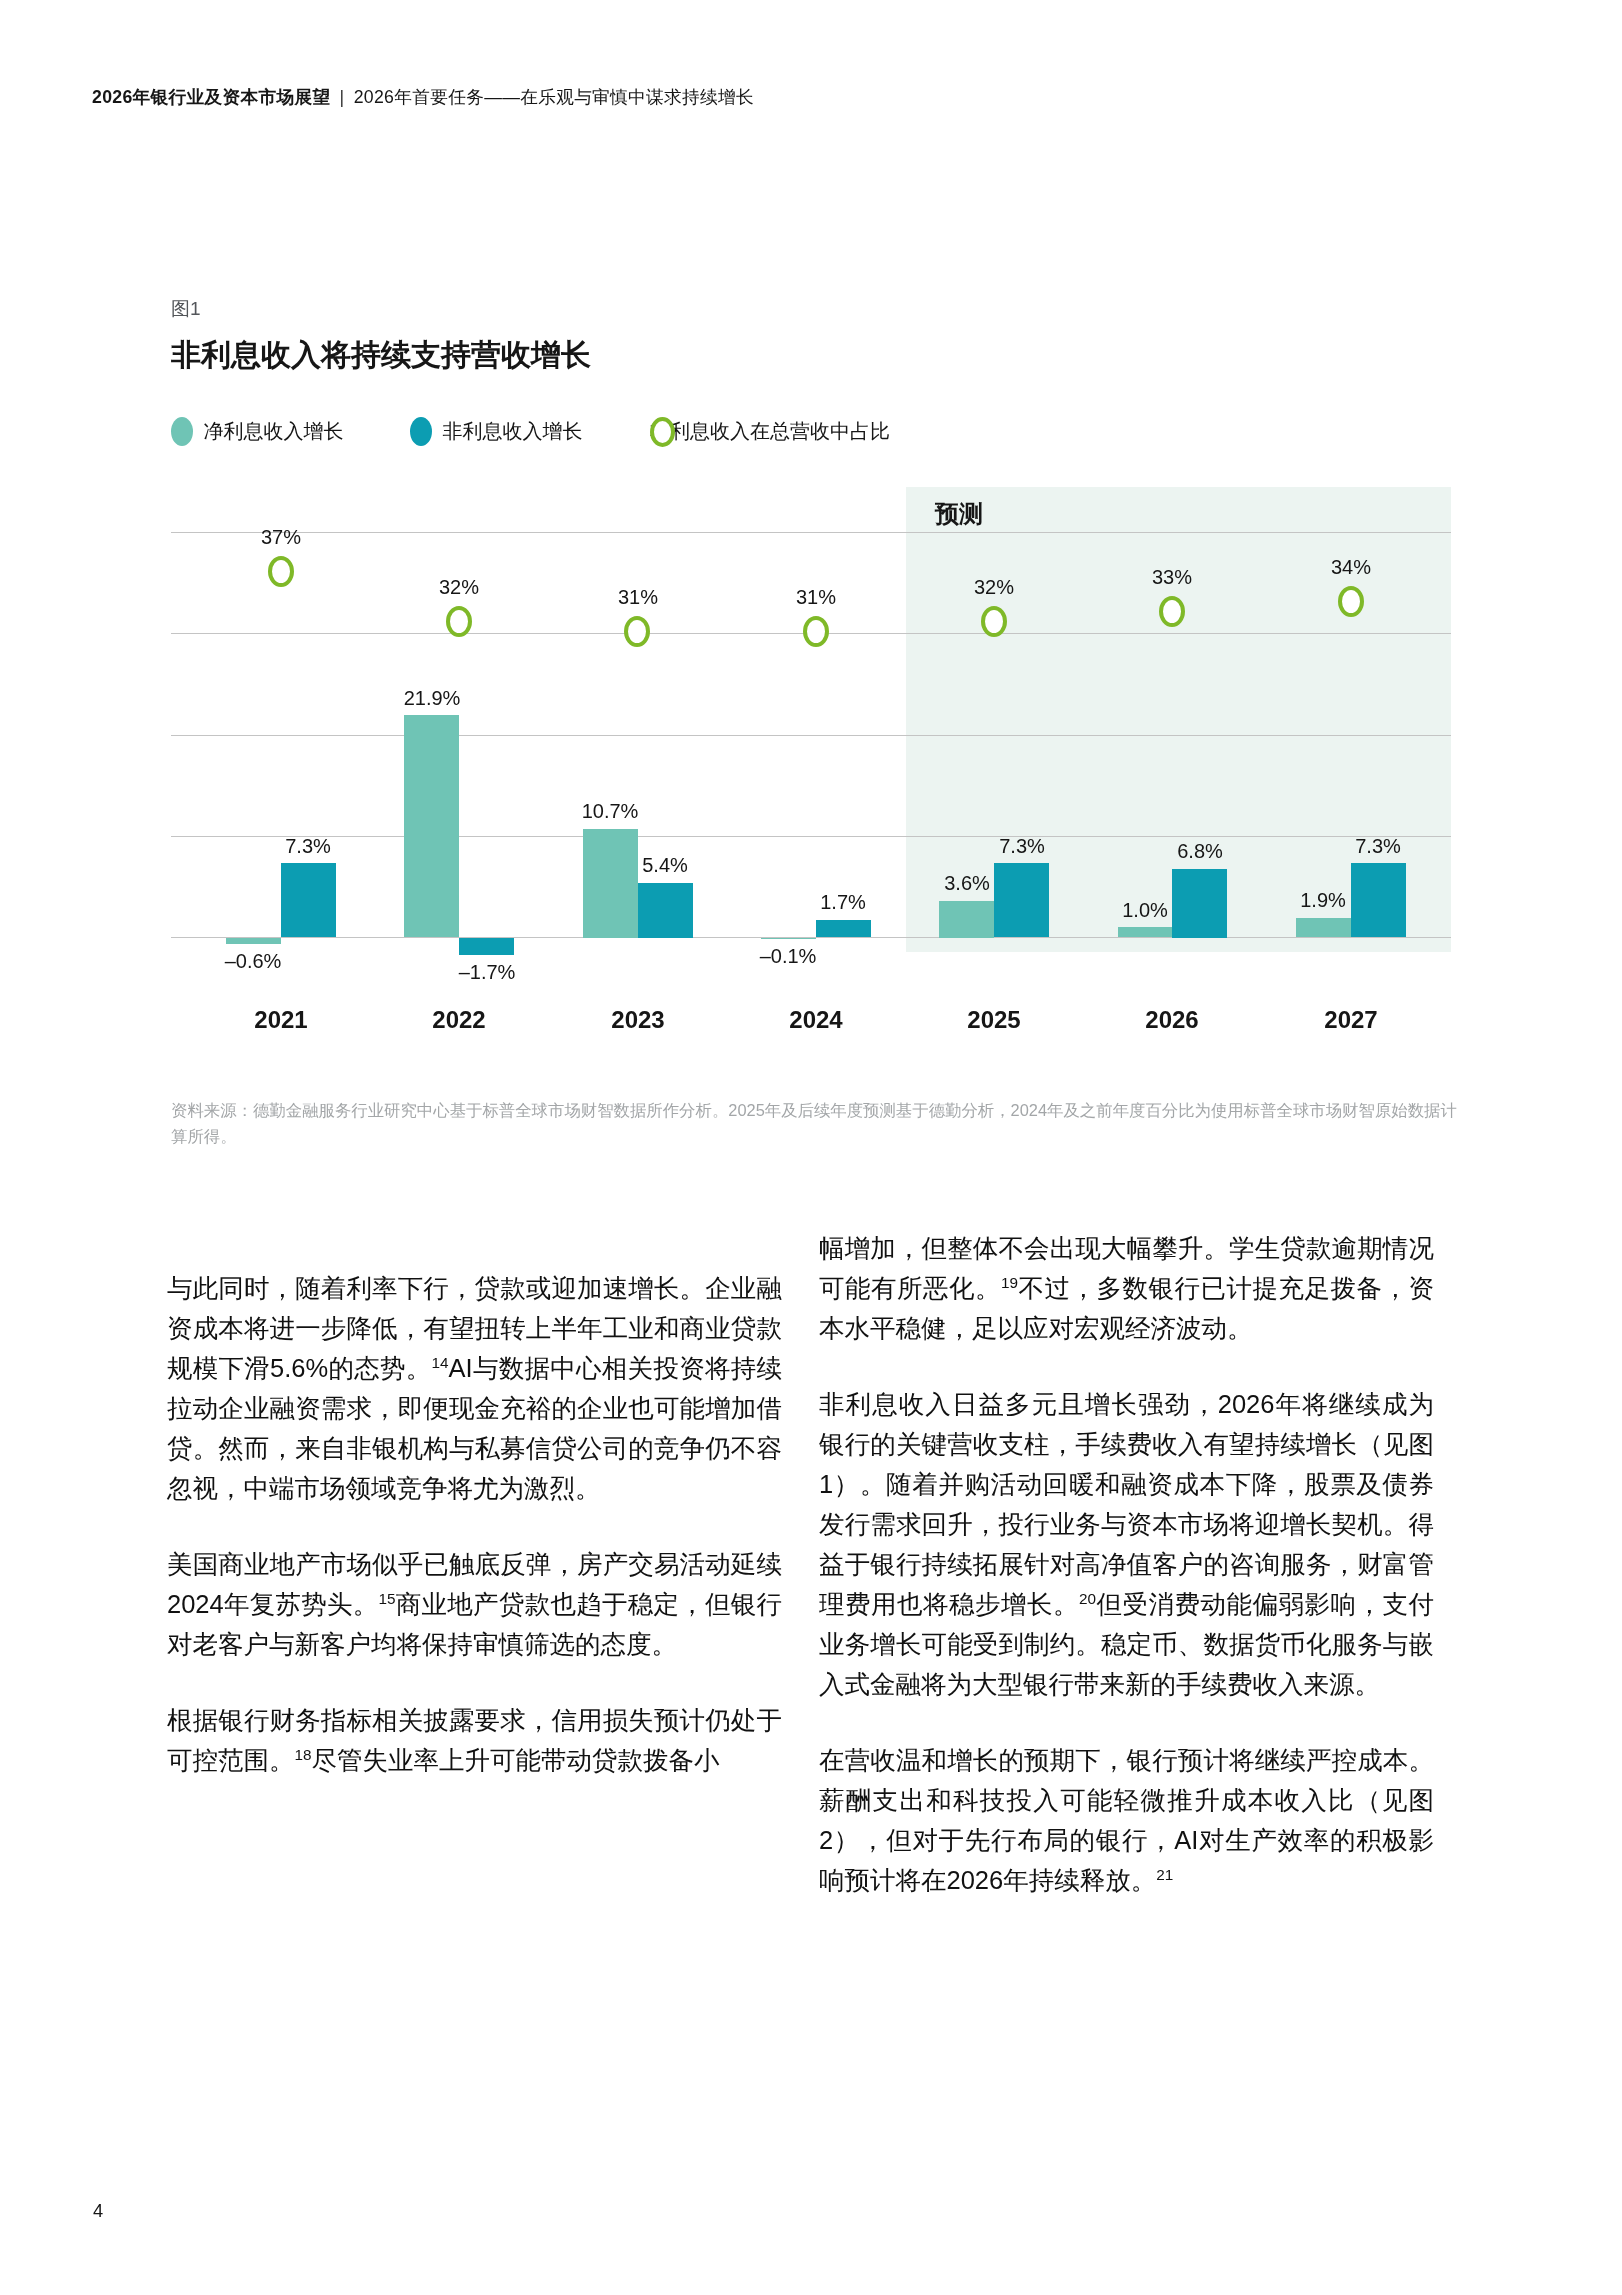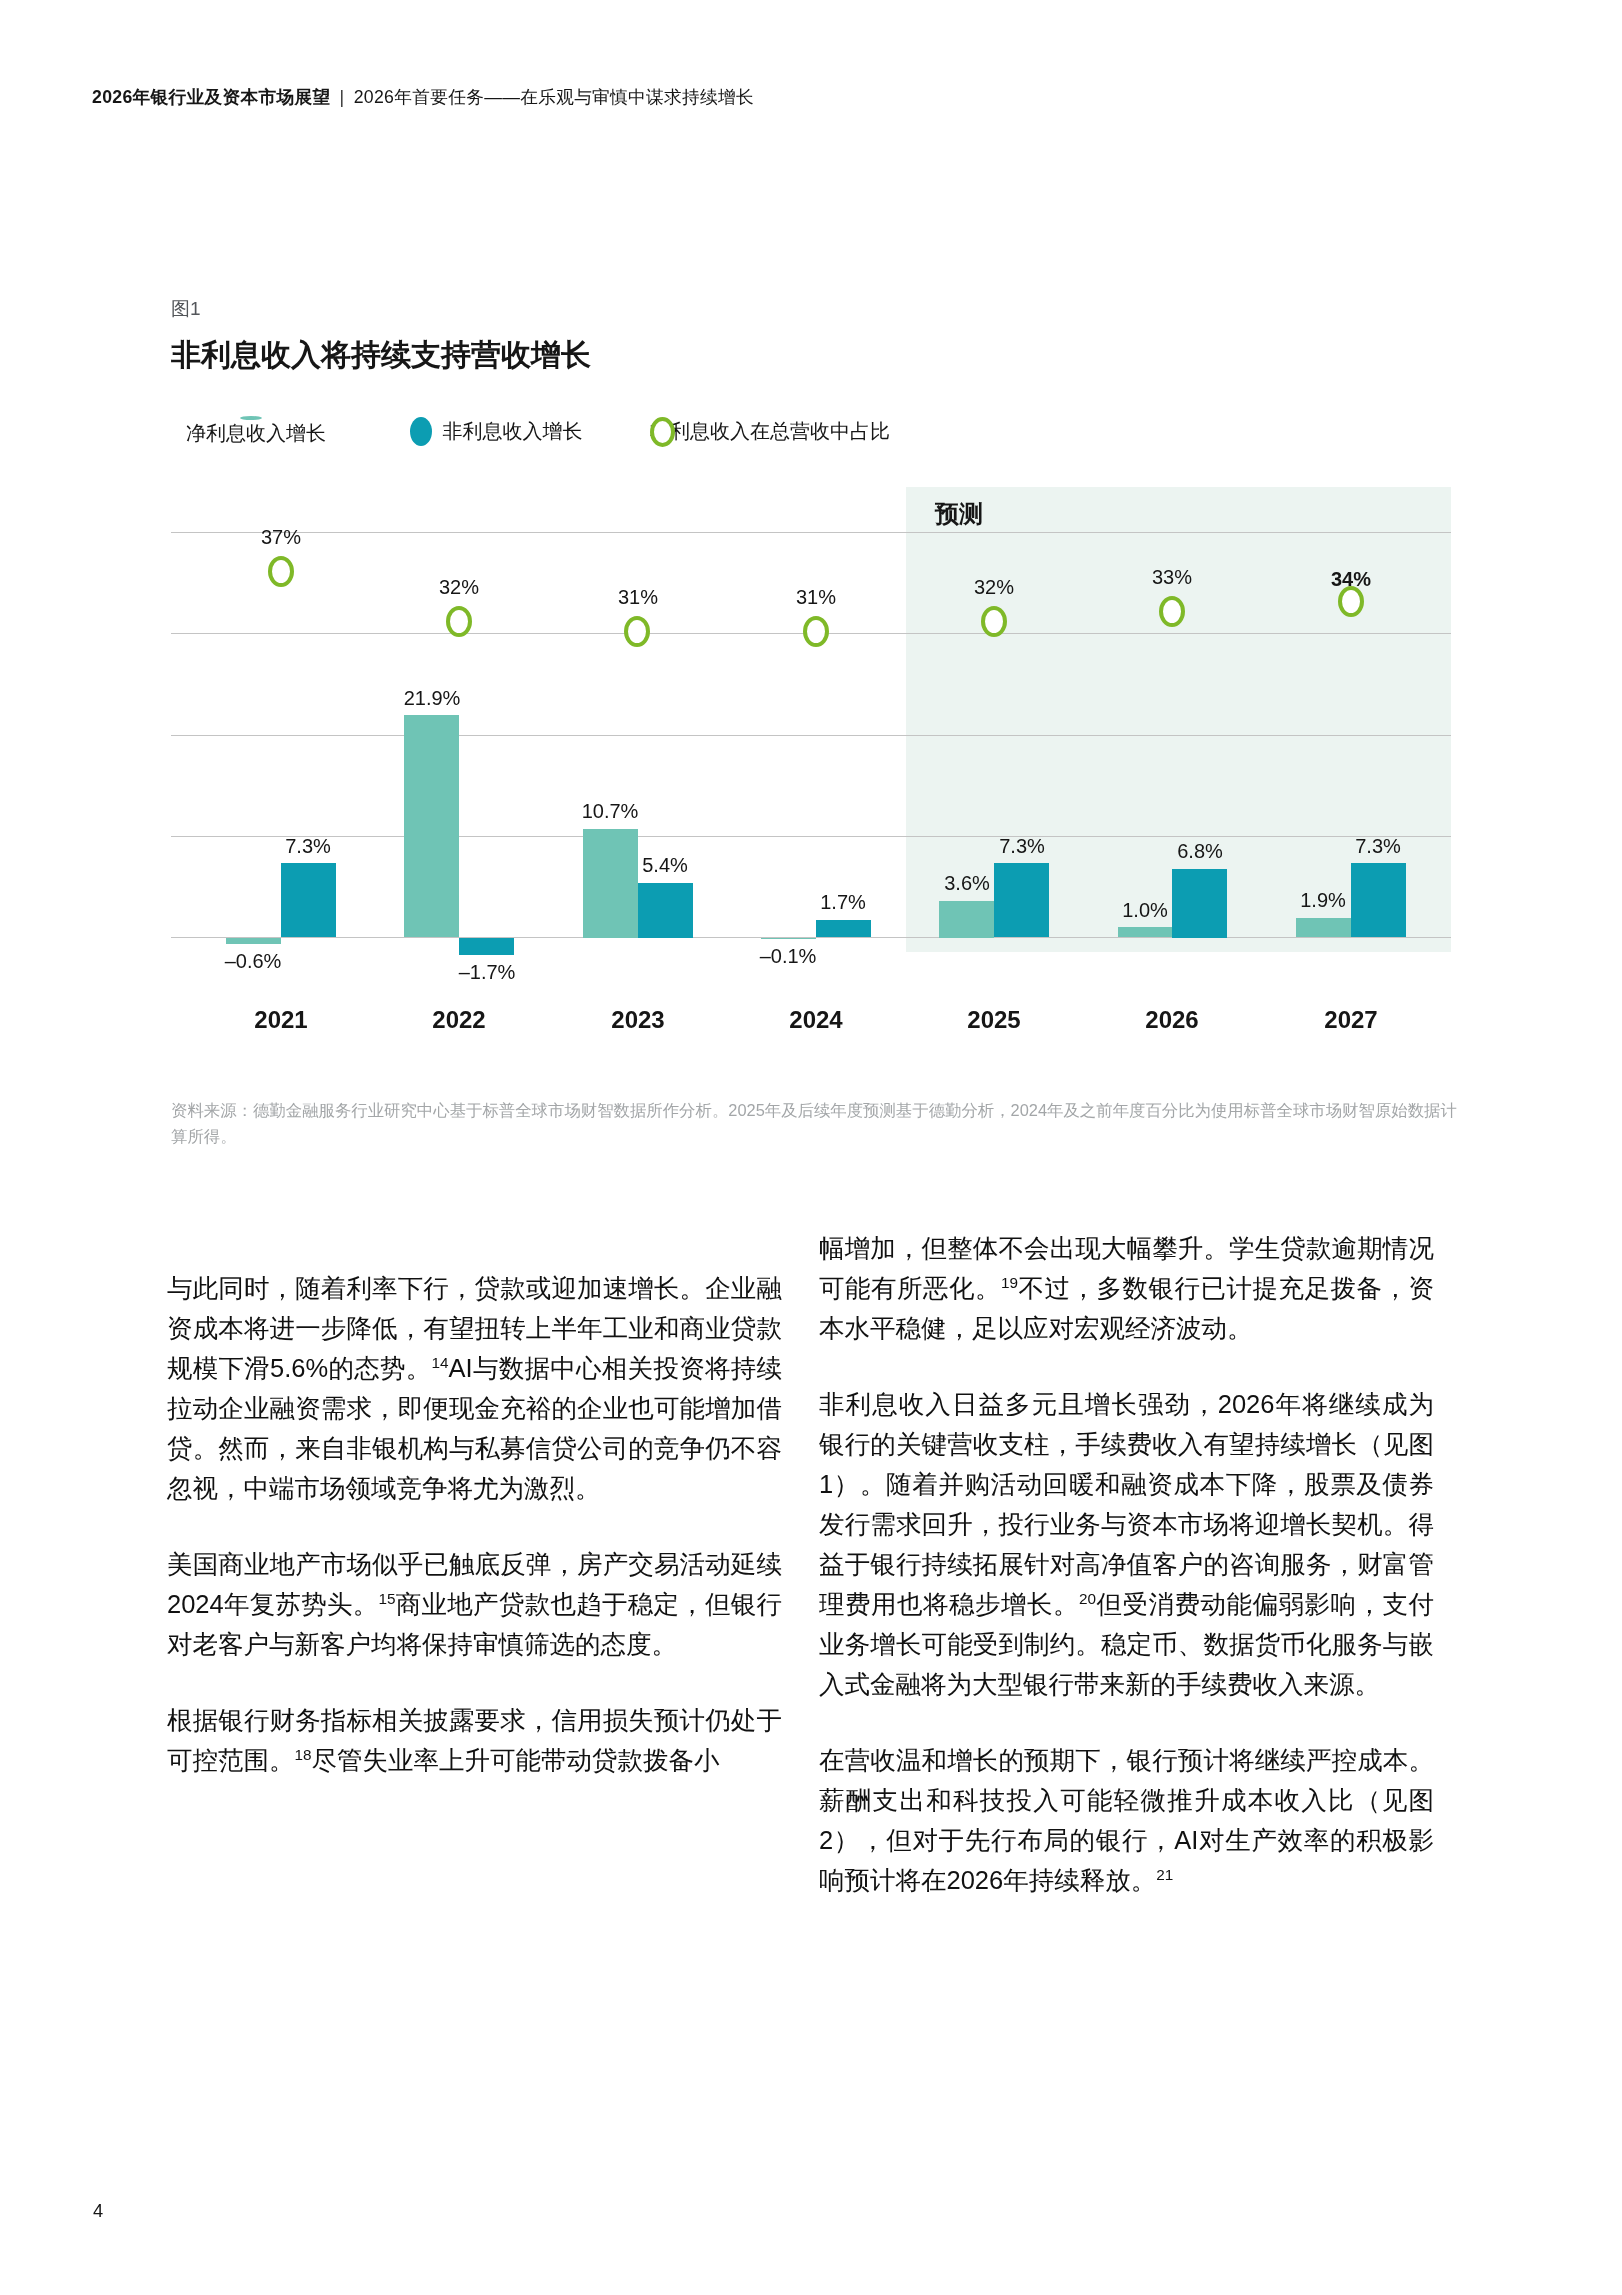--- a/index.html
+++ b/index.html
@@ -52,21 +52,21 @@
 <body>
 
 <div class="abs" id="page-header">
   <span class="hb">2026年银行业及资本市场展望</span><span class="sep">|</span><span>2026年首要任务——在乐观与审慎中谋求持续增长</span>
 </div>
 
 <div class="abs" id="figure-label">图1</div>
 <div class="abs" id="figure-title">非利息收入将持续支持营收增长</div>
 
 <div>
-  <div class="legend-item" style="left:186px;flex-direction:column;">
+  <div class="legend-item" style="left:171px;">
     <span class="marker" style="background: rgb(111, 196, 181);"></span>
     <span class="lbl">净利息收入增长</span>
   </div>
   <div class="legend-item" style="left:410px;">
     <span class="marker" style="background: rgb(12, 157, 178);"></span>
     <span class="lbl">非利息收入增长</span>
   </div>
   <div class="legend-item" style="left:650px;">
     <span class="marker ring" style="border-color: rgb(127, 185, 40);"></span>
     <span class="lbl">非利息收入在总营收中占比</span>
@@ -121,21 +121,21 @@
     <div class="bar" style="left: 1001px; top: 385px; width: 55px; height: 69px; background: rgb(12, 157, 178);"></div>
     <div class="bar-label" style="left: 1029px; top: 356px;">6.8%</div>
     <div class="ring" style="left: 988px; top: 112px; border-color: rgb(127, 185, 40);"></div>
     <div class="ring-label" style="left: 1001px; top: 82px;">33%</div>
     <div class="year-label" style="left: 1001px; top: 522px;">2026</div>
     <div class="bar" style="left: 1125px; top: 434px; width: 55px; height: 19px; background: rgb(111, 196, 181);"></div>
     <div class="bar-label" style="left: 1152px; top: 405px;">1.9%</div>
     <div class="bar" style="left: 1180px; top: 379px; width: 55px; height: 74px; background: rgb(12, 157, 178);"></div>
     <div class="bar-label" style="left: 1207px; top: 351px;">7.3%</div>
     <div class="ring" style="left: 1167px; top: 102px; border-color: rgb(127, 185, 40);"></div>
-    <div class="ring-label" style="left: 1180px; top: 84px; font-weight: bold;">34%</div>
+    <div class="ring-label" style="left: 1180px; top: 72px;">34%</div>
     <div class="year-label" style="left: 1180px; top: 522px;">2027</div>
   </div>
 
 <div class="abs" id="chart-source">资料来源：德勤金融服务行业研究中心基于标普全球市场财智数据所作分析。2025年及后续年度预测基于德勤分析，2024年及之前年度百分比为使用标普全球市场财智原始数据计算所得。</div>
 
 <div class="abs body-col" id="left-col">
     <p>与此同时，随着利率下行，贷款或迎加速增长。企业融资成本将进一步降低，有望扭转上半年工业和商业贷款规模下滑5.6%的态势。<sup>14</sup>AI与数据中心相关投资将持续拉动企业融资需求，即便现金充裕的企业也可能增加借贷。然而，来自非银机构与私募信贷公司的竞争仍不容忽视，中端市场领域竞争将尤为激烈。</p>
     <p>美国商业地产市场似乎已触底反弹，房产交易活动延续2024年复苏势头。<sup>15</sup>商业地产贷款也趋于稳定，但银行对老客户与新客户均将保持审慎筛选的态度。</p>
     <p>根据银行财务指标相关披露要求，信用损失预计仍处于可控范围。<sup>18</sup>尽管失业率上升可能带动贷款拨备小</p>
   </div>

